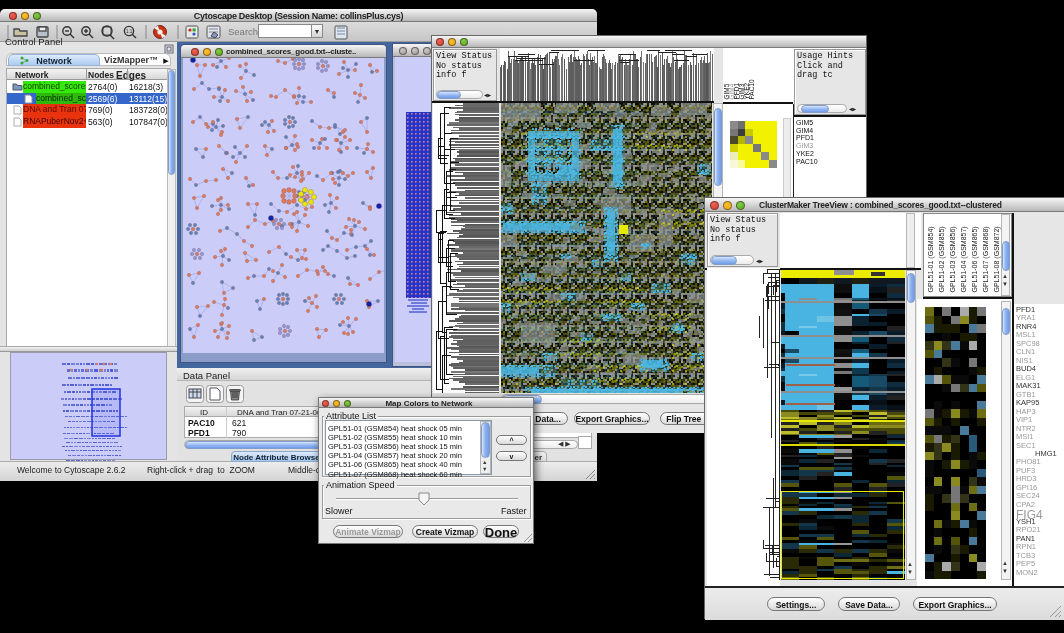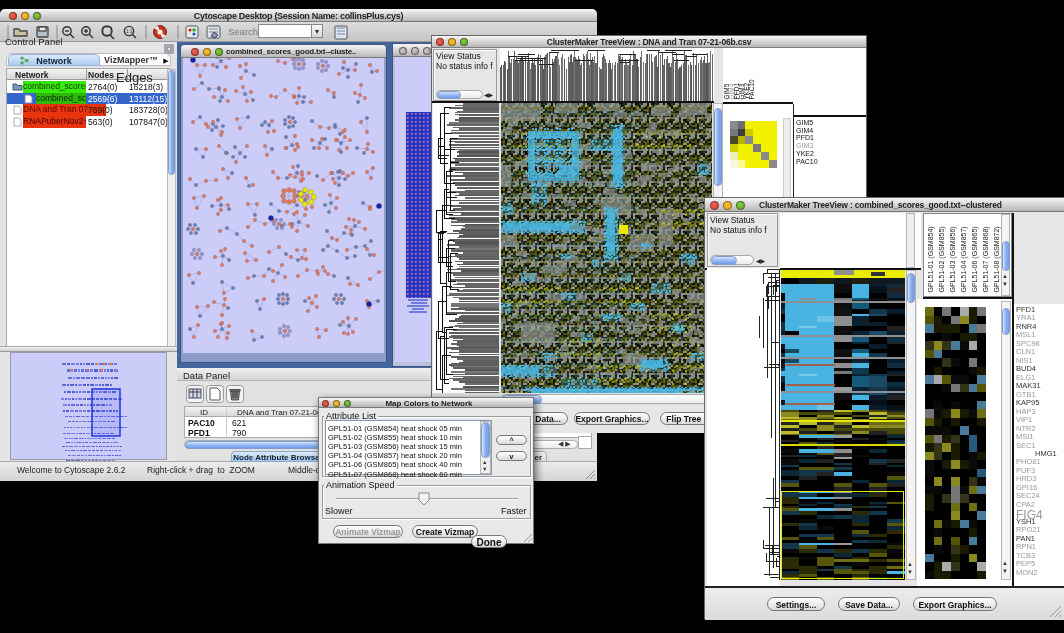--- a/index.html
+++ b/index.html
@@ -1,21 +1,21 @@
 <!DOCTYPE html>
 <html><head><meta charset="utf-8"><style>
 * { margin:0; padding:0; box-sizing:border-box; }
 html,body { width:1064px; height:633px; background:#000; font-family:"Liberation Sans",sans-serif; overflow:hidden; }
 body { position:relative; }
 .abs { position:absolute; }
 .tl { position:absolute; border-radius:50%; }
 .titlebar { background:linear-gradient(#f6f6f6,#d9d9d9 45%,#bdbdbd 92%,#b3b3b3); border-bottom:1px solid #7a7a7a; }
 .ttext { font-weight:bold; color:#222; text-align:center; white-space:nowrap; }
 .mbtn { position:absolute; border:1px solid #777; border-radius:9px; background:linear-gradient(#fff,#f0f0f0 40%,#d9d9d9); font-weight:bold; color:#111; text-align:center; white-space:nowrap; }
-.panel { position:absolute; background:#e6e6e6; border:1px solid #999; box-shadow:inset 1px 1px 0 #fff; }
+.panel { position:absolute; background:#e6e6e6; border:1px solid #999; box-shadow:inset 1px 1px 0 #fff;font-family:Liberation Mono, monospace; }
 .aquapill { position:absolute; background:linear-gradient(#d7e6fb,#9cbcf2 45%,#6f9ce9); border-radius:6px; border:1px solid #7f9ccc; }
 .aquatrack { position:absolute; background:linear-gradient(#fff,#ececec); border:1px solid #aaa; border-radius:7px; }
 .sbv { position:absolute; background:linear-gradient(90deg,#d7e6fb,#8fb2ef 45%,#6f9ce9); border-radius:5px; border:1px solid #7f9ccc; }
 .sbtrack { position:absolute; background:#f3f3f3; border:1px solid #b5b5b5; }
 .etched { border:1px solid #9a9a9a; box-shadow:inset 1px 1px 0 #fff, 1px 1px 0 #fff; }
 </style></head><body>
 <div class="abs" style="left:0px;top:9px;width:597px;height:472px;background:#e8e8e8;border:1px solid #555;border-radius:5px 5px 0 0;"></div>
 <div class="abs titlebar" style="left:0px;top:9px;width:597px;height:13px;border-radius:5px 5px 0 0;"></div>
 <span class="tl" style="left:9px;top:12px;width:8px;height:8px;background:radial-gradient(circle at 35% 30%, #ec6559, #d4372a);border:0.5px solid rgba(60,30,30,.55);"></span>
 <span class="tl" style="left:21px;top:12px;width:8px;height:8px;background:radial-gradient(circle at 35% 30%, #f6c22e, #e8a612);border:0.5px solid rgba(60,30,30,.55);"></span>
@@ -89,40 +89,40 @@
     <circle cx="7" cy="4.5" r="1.5" fill="#3a3"></circle>
     <line x1="2" y1="2" x2="7" y2="4.5" stroke="#595" stroke-width="0.7"></line>
     <line x1="2" y1="7" x2="7" y2="4.5" stroke="#595" stroke-width="0.7"></line>
   </svg>
 <div class="abs" style="left:102px;top:55px;width:58px;height:11px;font-size:9px;font-weight:bold;color:#333;text-align:center;line-height:11px;">VizMapper™</div>
 <div class="abs" style="left:160px;top:55px;width:12px;height:11px;font-size:7px;color:#111;text-align:center;line-height:11px;">▶</div>
 <div class="abs" style="left:6px;top:68px;width:165px;height:279px;background:#fff;border:1px solid #aaa;"></div>
 <div class="abs" style="left:7px;top:69px;width:163px;height:11px;background:linear-gradient(#f4f4f4,#d8d8d8);border-bottom:1px solid #999;"></div>
 <div class="abs" style="left:15px;top:70px;font-size:8.5px;font-weight:bold;color:#222;">Network</div>
 <div class="abs" style="left:88px;top:70px;font-size:8.5px;font-weight:bold;color:#222;">Nodes</div>
-<div class="abs" style="left:116px;top:70px;font-size:13px;font-weight:normal;color:#222;">Edges</div>
+<div class="abs" style="left:116px;top:70px;font-size:10px;font-weight:bold;color:#222;">Edges</div>
 <div class="abs" style="left:86px;top:69px;width:1px;height:11px;background:#999;"></div>
 <div class="abs" style="left:127px;top:69px;width:1px;height:11px;background:#999;"></div>
 <svg class="abs" style="left:12px;top:82px;" width="11" height="9">
     <path d="M1 8 V2 h3.5 l1 1.5 H10 V8 Z" fill="#7a9ab8" stroke="#456"></path>
   </svg>
 <div class="abs" style="left:23px;top:81px;width:63px;height:11.5px;background:#35e80c;font-size:8.5px;color:#1a3a00;white-space:nowrap;overflow:hidden;line-height:11.5px;">combined_scores_</div>
 <div class="abs" style="left:88px;top:82px;font-size:8.5px;color:#111;">2764(0)</div>
 <div class="abs" style="left:129px;top:82px;font-size:8.5px;color:#111;">16218(3)</div>
 <div class="abs" style="left:7px;top:92.5px;width:163px;height:11.5px;background:#3566cc;"></div>
 <svg class="abs" style="left:24px;top:93.5px;" width="9" height="10">
     <path d="M1 9 V1 h5 l2 2 V9 Z" fill="#fff" stroke="#889"></path>
   </svg>
 <div class="abs" style="left:36px;top:92.5px;width:50px;height:11.5px;background:#2db80a;font-size:8.5px;color:#0a2a00;white-space:nowrap;overflow:hidden;line-height:11.5px;">combined_sco</div>
 <div class="abs" style="left:88px;top:93.5px;font-size:8.5px;color:#fff;">2569(6)</div>
 <div class="abs" style="left:129px;top:93.5px;font-size:8.5px;color:#fff;">13112(15)</div>
 <svg class="abs" style="left:13px;top:105px;" width="9" height="10">
     <path d="M1 9 V1 h5 l2 2 V9 Z" fill="#fff" stroke="#aaa"></path>
   </svg>
-<div class="abs" style="left:23px;top:104px;width:83px;height:11.5px;background:#e8330e;font-size:8.5px;color:#5a0c00;white-space:nowrap;overflow:hidden;line-height:11.5px;">DNA and Tran 07</div>
+<div class="abs" style="left:23px;top:104px;width:63px;height:11.5px;background:#e8330e;font-size:8.5px;color:#5a0c00;white-space:nowrap;overflow:hidden;line-height:11.5px;">DNA and Tran 07</div>
 <div class="abs" style="left:88px;top:105px;font-size:8.5px;color:#111;">769(0)</div>
 <div class="abs" style="left:129px;top:105px;font-size:8.5px;color:#111;">183728(0)</div>
 <svg class="abs" style="left:13px;top:117px;" width="9" height="10">
     <path d="M1 9 V1 h5 l2 2 V9 Z" fill="#fff" stroke="#aaa"></path>
   </svg>
 <div class="abs" style="left:23px;top:116px;width:63px;height:11.5px;background:#e8330e;font-size:8.5px;color:#400800;white-space:nowrap;overflow:hidden;line-height:11.5px;">RNAPuberNov2+N</div>
 <div class="abs" style="left:88px;top:117px;font-size:8.5px;color:#111;">563(0)</div>
 <div class="abs" style="left:129px;top:117px;font-size:8.5px;color:#111;">107847(0)</div>
 <div class="abs" style="left:167px;top:69px;width:9px;height:280px;background:#f0f0f0;border:1px solid #bbb;"></div>
 <div class="sbv" style="left:168px;top:70px;width:7px;height:105px;"></div>
@@ -1297,21 +1297,20 @@
 <div class="aquapill" style="left:185px;top:440.5px;width:345px;height:8px;"></div>
 <div class="abs" style="left:558px;top:440px;font-size:7px;color:#333;">◀&nbsp;▶</div>
 <div class="abs" style="left:578px;top:436px;width:14px;height:13px;background:#fff;border:1px solid #aaa;"></div>
 <div class="abs" style="left:231px;top:451px;width:94px;height:11px;background:linear-gradient(#dceafc,#a8c8f0);border:1px solid #88a8cc;border-radius:4px 4px 0 0;font-size:8px;font-weight:bold;color:#123;text-align:center;line-height:11px;white-space:nowrap;overflow:hidden;">Node Attribute Browser</div>
 <div class="abs" style="left:327px;top:451px;width:220px;height:11px;background:linear-gradient(#f4f4f4,#ddd);border:1px solid #aaa;border-radius:4px 4px 0 0;font-size:8px;font-weight:bold;color:#333;text-align:right;line-height:11px;padding-right:4px;">Edge Attribute Browser</div>
 <div class="abs" style="left:431px;top:35px;width:436px;height:398px;background:#e6e6e6;border:1px solid #666;">
     <div class="abs titlebar" style="left:0px;top:0px;width:434px;height:12px;"></div>
     <span class="tl" style="left:4px;top:2px;width:8px;height:8px;background:radial-gradient(circle at 35% 30%, #ec6559, #d4372a);border:0.5px solid rgba(60,30,30,.55);"></span>
     <span class="tl" style="left:16px;top:2px;width:8px;height:8px;background:radial-gradient(circle at 35% 30%, #f6c22e, #e8a612);border:0.5px solid rgba(60,30,30,.55);"></span>
     <span class="tl" style="left:28px;top:2px;width:8px;height:8px;background:radial-gradient(circle at 35% 30%, #7fd045, #57a520);border:0.5px solid rgba(60,30,30,.55);"></span>
-    <div class="abs ttext" style="left:67px;top:1px;width:300px;font-size:8.5px;letter-spacing:-0.2px;">ClusterMaker TreeView : DNA and Tran 07-21-06b.csv</div>
     <div class="panel" style="left:1px;top:13px;width:64px;height:52px;">
       <div class="abs" style="left:2px;top:2px;font-size:8.5px;color:#111;line-height:9.5px;">View Status<br>No status info f</div>
       <div class="aquatrack" style="left:2px;top:40px;width:47px;height:9px;"></div>
       <div class="aquapill" style="left:3px;top:40.5px;width:24px;height:8px;"></div>
       <div class="abs" style="left:50px;top:41px;font-size:6px;color:#222;">◀▶</div>
     </div>
     <div class="abs" style="left:68px;top:12px;width:214px;height:53px;"><svg width="214" height="53" xmlns="http://www.w3.org/2000/svg" shape-rendering="crispEdges">
         <rect width="214" height="53" fill="#fdfdfd"></rect>
         <rect x="0" y="19" width="1" height="34" fill="#616161"></rect>
         <rect x="1" y="17" width="1" height="36" fill="#555"></rect>
@@ -2202,20 +2201,26 @@
     <div class="sbtrack" style="left:281px;top:67px;width:10px;height:290px;"></div>
     <div class="sbv" style="left:282px;top:72px;width:8px;height:78px;"></div>
     <div class="abs" style="left:291px;top:12px;width:143px;height:345px;background:#fff;"></div>
     <div class="abs" style="left:276.0px;top:42px;width:36px;height:7px;font-size:6.5px;color:#111;transform:rotate(-90deg);white-space:nowrap;">GIM5</div>
     <div class="abs" style="left:281.0px;top:42px;width:36px;height:7px;font-size:6.5px;color:#999;transform:rotate(-90deg);white-space:nowrap;">GIM4</div>
     <div class="abs" style="left:286.0px;top:42px;width:36px;height:7px;font-size:6.5px;color:#111;transform:rotate(-90deg);white-space:nowrap;">PFD1</div>
     <div class="abs" style="left:291.0px;top:42px;width:36px;height:7px;font-size:6.5px;color:#111;transform:rotate(-90deg);white-space:nowrap;">GIM3</div>
     <div class="abs" style="left:296.0px;top:42px;width:36px;height:7px;font-size:6.5px;color:#111;transform:rotate(-90deg);white-space:nowrap;">YKE2</div>
     <div class="abs" style="left:301.0px;top:42px;width:36px;height:7px;font-size:6.5px;color:#111;transform:rotate(-90deg);white-space:nowrap;">PAC10</div>
     <div class="abs" style="left:291px;top:66px;width:70px;height:2px;background:#111;"></div>
+    <div class="panel" style="left:362px;top:13px;width:72px;height:66px;">
+      <div class="abs" style="left:2px;top:2px;font-size:8.5px;color:#111;line-height:9.5px;">Usage Hints<br>Click and drag tc</div>
+      <div class="aquatrack" style="left:2px;top:54px;width:50px;height:9px;"></div>
+      <div class="aquapill" style="left:6px;top:54.5px;width:28px;height:8px;"></div>
+      <div class="abs" style="left:54px;top:55px;font-size:6px;color:#222;">◀▶</div>
+    </div>
     <div class="abs" style="left:362px;top:79px;width:72px;height:2px;background:#111;"></div>
     <div class="abs" style="left:298px;top:85px;"><svg width="47" height="47" xmlns="http://www.w3.org/2000/svg" shape-rendering="crispEdges">
         <rect x="0.0" y="0.0" width="8.0" height="8.0" fill="#8a8a8a"></rect>
         <rect x="7.7" y="0.0" width="8.0" height="8.0" fill="#6e6e6e"></rect>
         <rect x="15.4" y="0.0" width="8.0" height="8.0" fill="#f2f200"></rect>
         <rect x="23.1" y="0.0" width="8.0" height="8.0" fill="#f2f200"></rect>
         <rect x="30.8" y="0.0" width="8.0" height="8.0" fill="#f2f200"></rect>
         <rect x="38.5" y="0.0" width="8.0" height="8.0" fill="#f2f200"></rect>
         <rect x="0.0" y="7.7" width="8.0" height="8.0" fill="#777777"></rect>
         <rect x="7.7" y="7.7" width="8.0" height="8.0" fill="#3c3c3c"></rect>
@@ -3311,21 +3316,21 @@
     <div class="abs etched" style="left:3px;top:87px;width:209px;height:34px;"></div>
     <div class="abs" style="left:5px;top:82px;font-size:9px;color:#111;background:#e9e9e9;padding:0 2px;">Animation Speed</div>
     <div class="abs" style="left:17px;top:100px;width:182px;height:2px;background:#999;border-bottom:1px solid #fff;"></div>
     <svg class="abs" style="left:99px;top:94px;" width="12" height="14">
       <path d="M1 1 h10 v7 l-5 5 l-5 -5 Z" fill="#f5f5f5" stroke="#888"></path>
     </svg>
     <div class="abs" style="left:6px;top:108px;font-size:9px;color:#111;">Slower</div>
     <div class="abs" style="left:182px;top:108px;font-size:9px;color:#111;">Faster</div>
     <div class="mbtn" style="left:14px;top:127px;width:70px;height:13px;font-size:8.5px;line-height:13px;color:#999;">Animate Vizmap</div>
     <div class="mbtn" style="left:93px;top:127px;width:66px;height:13px;font-size:8.5px;line-height:13px;">Create Vizmap</div>
-    <div class="mbtn" style="left:152px;top:127px;width:36px;height:13px;font-size:10px;line-height:13px;margin-top:10px;">Done</div>
+    <div class="mbtn" style="left:164px;top:127px;width:36px;height:13px;font-size:13px;line-height:13px;">Done</div>
   </div>
 <svg class="abs" style="left:585px;top:469px;" width="11" height="11">
     <path d="M10 1 L1 10 M10 5 L5 10 M10 9 L9 10" stroke="#888" stroke-width="1"></path>
   </svg>
 <svg class="abs" style="left:523px;top:533px;z-index:60;" width="10" height="10">
     <path d="M9 1 L1 9 M9 5 L5 9" stroke="#999" stroke-width="1"></path>
   </svg>
 <svg class="abs" style="left:1048px;top:605px;z-index:40;" width="14" height="13">
     <path d="M13 1 L2 12 M13 6 L7 12 M13 10 L11 12" stroke="#999" stroke-width="1"></path>
   </svg>

